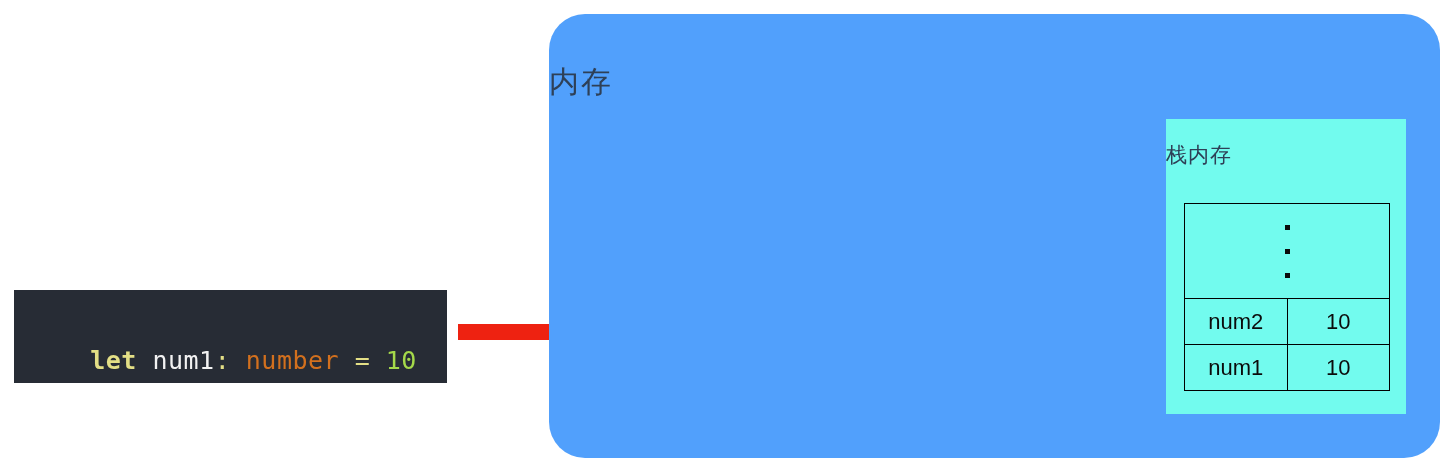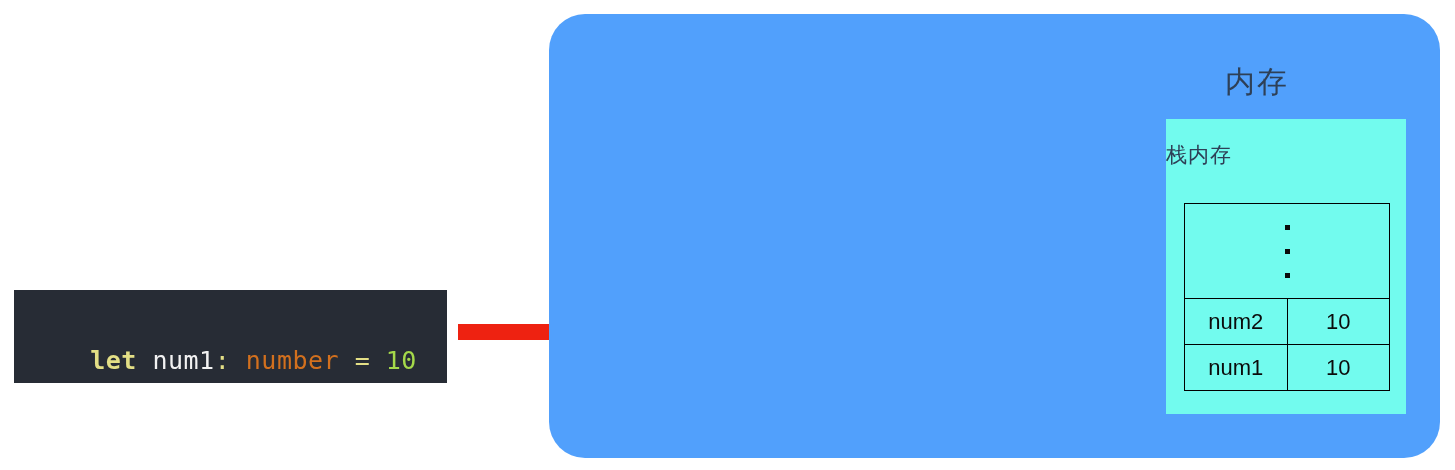--- a/index.html
+++ b/index.html
@@ -57,21 +57,21 @@
     width: 891px;
     height: 444px;
     background: #51A0FC;
     border-radius: 36px;
   }
   #memory-title {
     position: absolute;
     left: 0;
     top: 48px;
     width: 740px;
-    text-align: right;
+    text-align: left;
     font-size: 30px;
     color: #2E4057;
     letter-spacing: 2px;
   }
 
   
   #stack-box {
     position: absolute;
     left: 617px;
     top: 105px;

